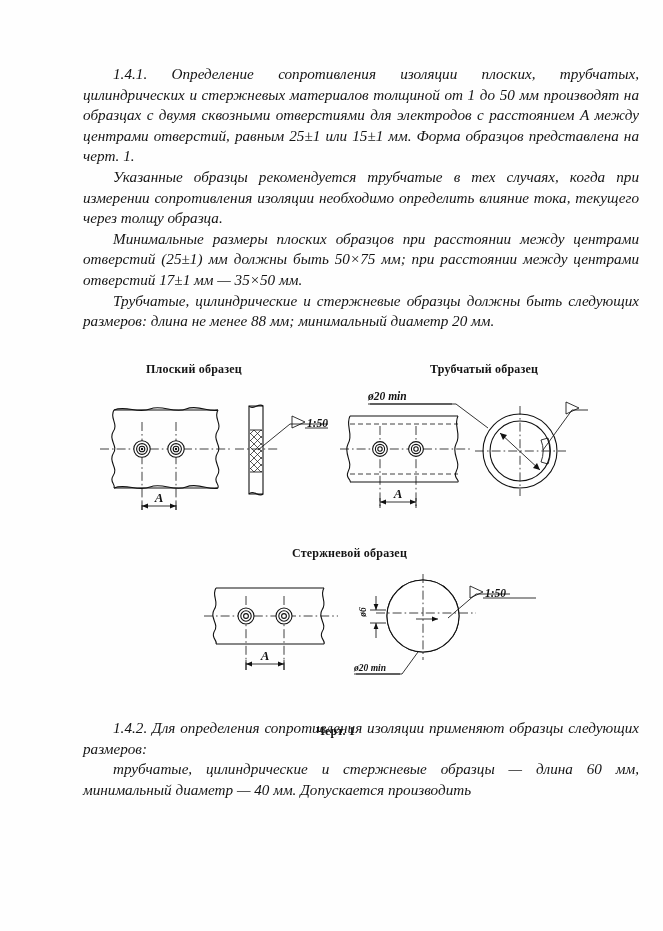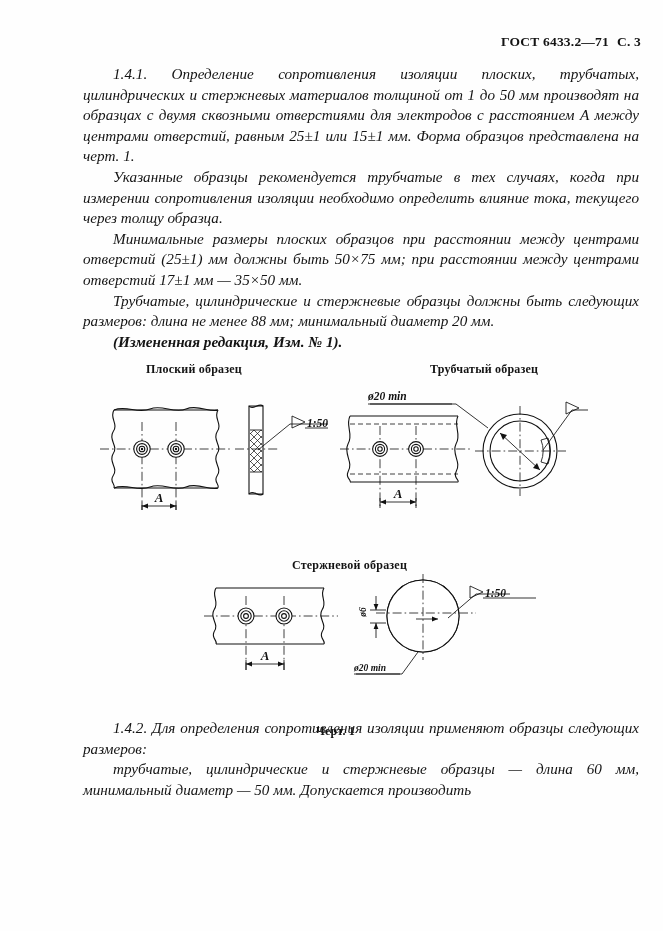--- a/index.html
+++ b/index.html
@@ -58,21 +58,21 @@
   
   .fig-caption {
     position: absolute;
     font-weight: bold;
     font-size: 12px;
     letter-spacing: 0.2px;
     white-space: nowrap;
   }
   #cap-flat   { left: 146px; top: 362px; }
   #cap-tube   { left: 430px; top: 362px; }
-  #cap-rod    { left: 292px; top: 558px; }
+  #cap-rod    { left: 292px; top: 546px; }
   #cap-figure { left: 316px; top: 684px; font-size: 12px; margin-top: 40px; }
 
   
   .drawing {
     position: absolute;
   }
   #draw-flat { left: 100px; top: 388px; }
   #draw-tube { left: 340px; top: 388px; }
   #draw-rod  { left: 180px; top: 568px; }
 
@@ -104,30 +104,26 @@
   .hidden-ln{ stroke: #111; fill: none; stroke-width: 0.8;
               stroke-dasharray: 5 3; }
   .lead     { stroke: #111; fill: none; stroke-width: 0.85; }
   .fill-w   { fill: #ffffff; }
 </style>
 </head>
 <body>
 
 <div class="page">
 
-  <div class="header-line">
-    <span class="hdr-doc">ГОСТ 6433.2—71</span><span>С. 3</span>
-  </div>
 
   <div class="body-text">
     <p class="para">1.4.1. Определение сопротивления изоляции плоских, трубчатых, цилиндрических и стержневых материалов толщиной от 1 до 50 мм производят на образцах с двумя сквозными отверстиями для электродов с расстоянием А между центрами отверстий, равным 25±1 или 15±1 мм. Форма образцов представлена на черт. 1.</p>
     <p class="para">Указанные образцы рекомендуется трубчатые в тех случаях, когда при измерении сопротивления изоляции необходимо определить влияние тока, текущего через толщу образца.</p>
     <p class="para">Минимальные размеры плоских образцов при расстоянии между центрами отверстий (25±1) мм должны быть 50×75 мм; при расстоянии между центрами отверстий 17±1 мм — 35×50 мм.</p>
     <p class="para">Трубчатые, цилиндрические и стержневые образцы должны быть следующих размеров: длина не менее 88 мм; минимальный диаметр 20 мм.</p>
-    <p class="para bold">(Измененная редакция, Изм. № 1).</p>
   </div>
 
   <div class="fig-caption" id="cap-flat">Плоский образец</div>
   <div class="fig-caption" id="cap-tube">Трубчатый образец</div>
   <div class="fig-caption" id="cap-rod">Стержневой образец</div>
 
   <div class="drawing" id="draw-flat">
     <svg width="232" height="142" viewBox="0 0 232 142">
       <defs>
         <pattern id="xh1" width="7" height="7" patternUnits="userSpaceOnUse">
@@ -315,16 +311,16 @@
       <path class="ln-thin" d="M290,18 L290,30"></path>
       <path class="ln-thin" d="M303,30 L356,30"></path>
       <text class="note-text" x="305" y="29">1:50</text>
     </svg>
   </div>
 
   <div class="fig-caption" id="cap-figure">Черт. 1</div>
 
   <div class="body-text" style="top:718px;">
     <p class="para">1.4.2. Для определения сопротивления изоляции применяют образцы следующих размеров:</p>
-    <p class="para">трубчатые, цилиндрические и стержневые образцы — длина 60 мм, минимальный диаметр — 50 мм. Допускается производить</p>
+    <p class="para">трубчатые, цилиндрические и стержневые образцы — длина 60 мм, минимальный диаметр — 40 мм. Допускается производить</p>
   </div>
 
 </div>
 
 </body></html>

